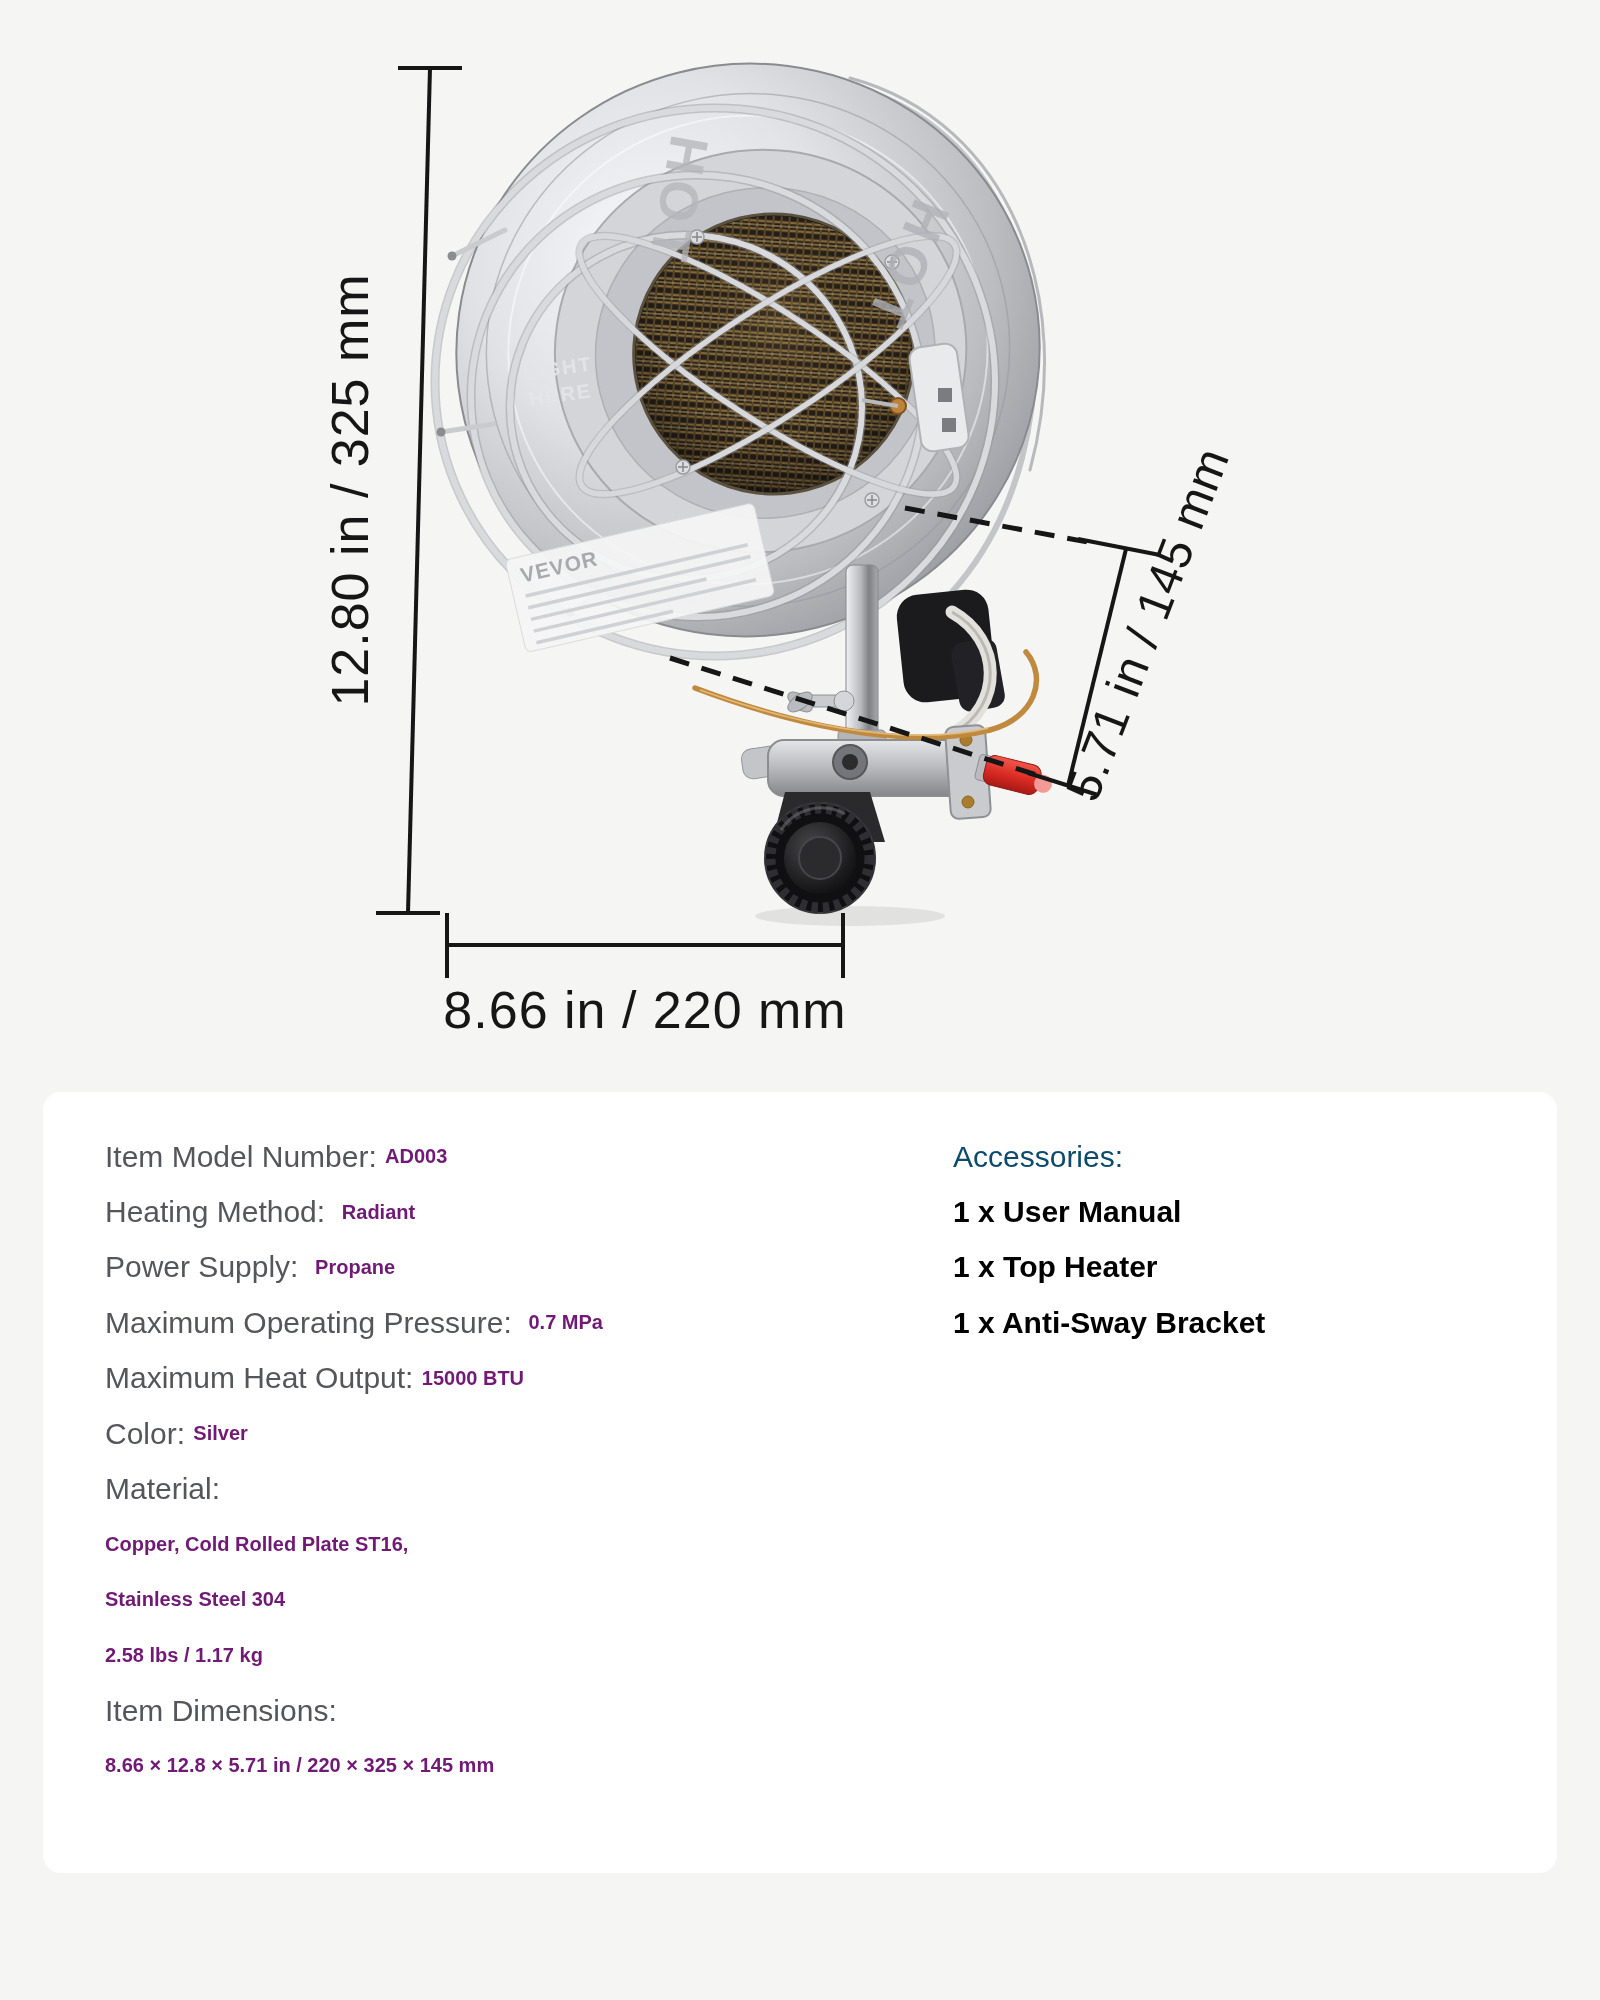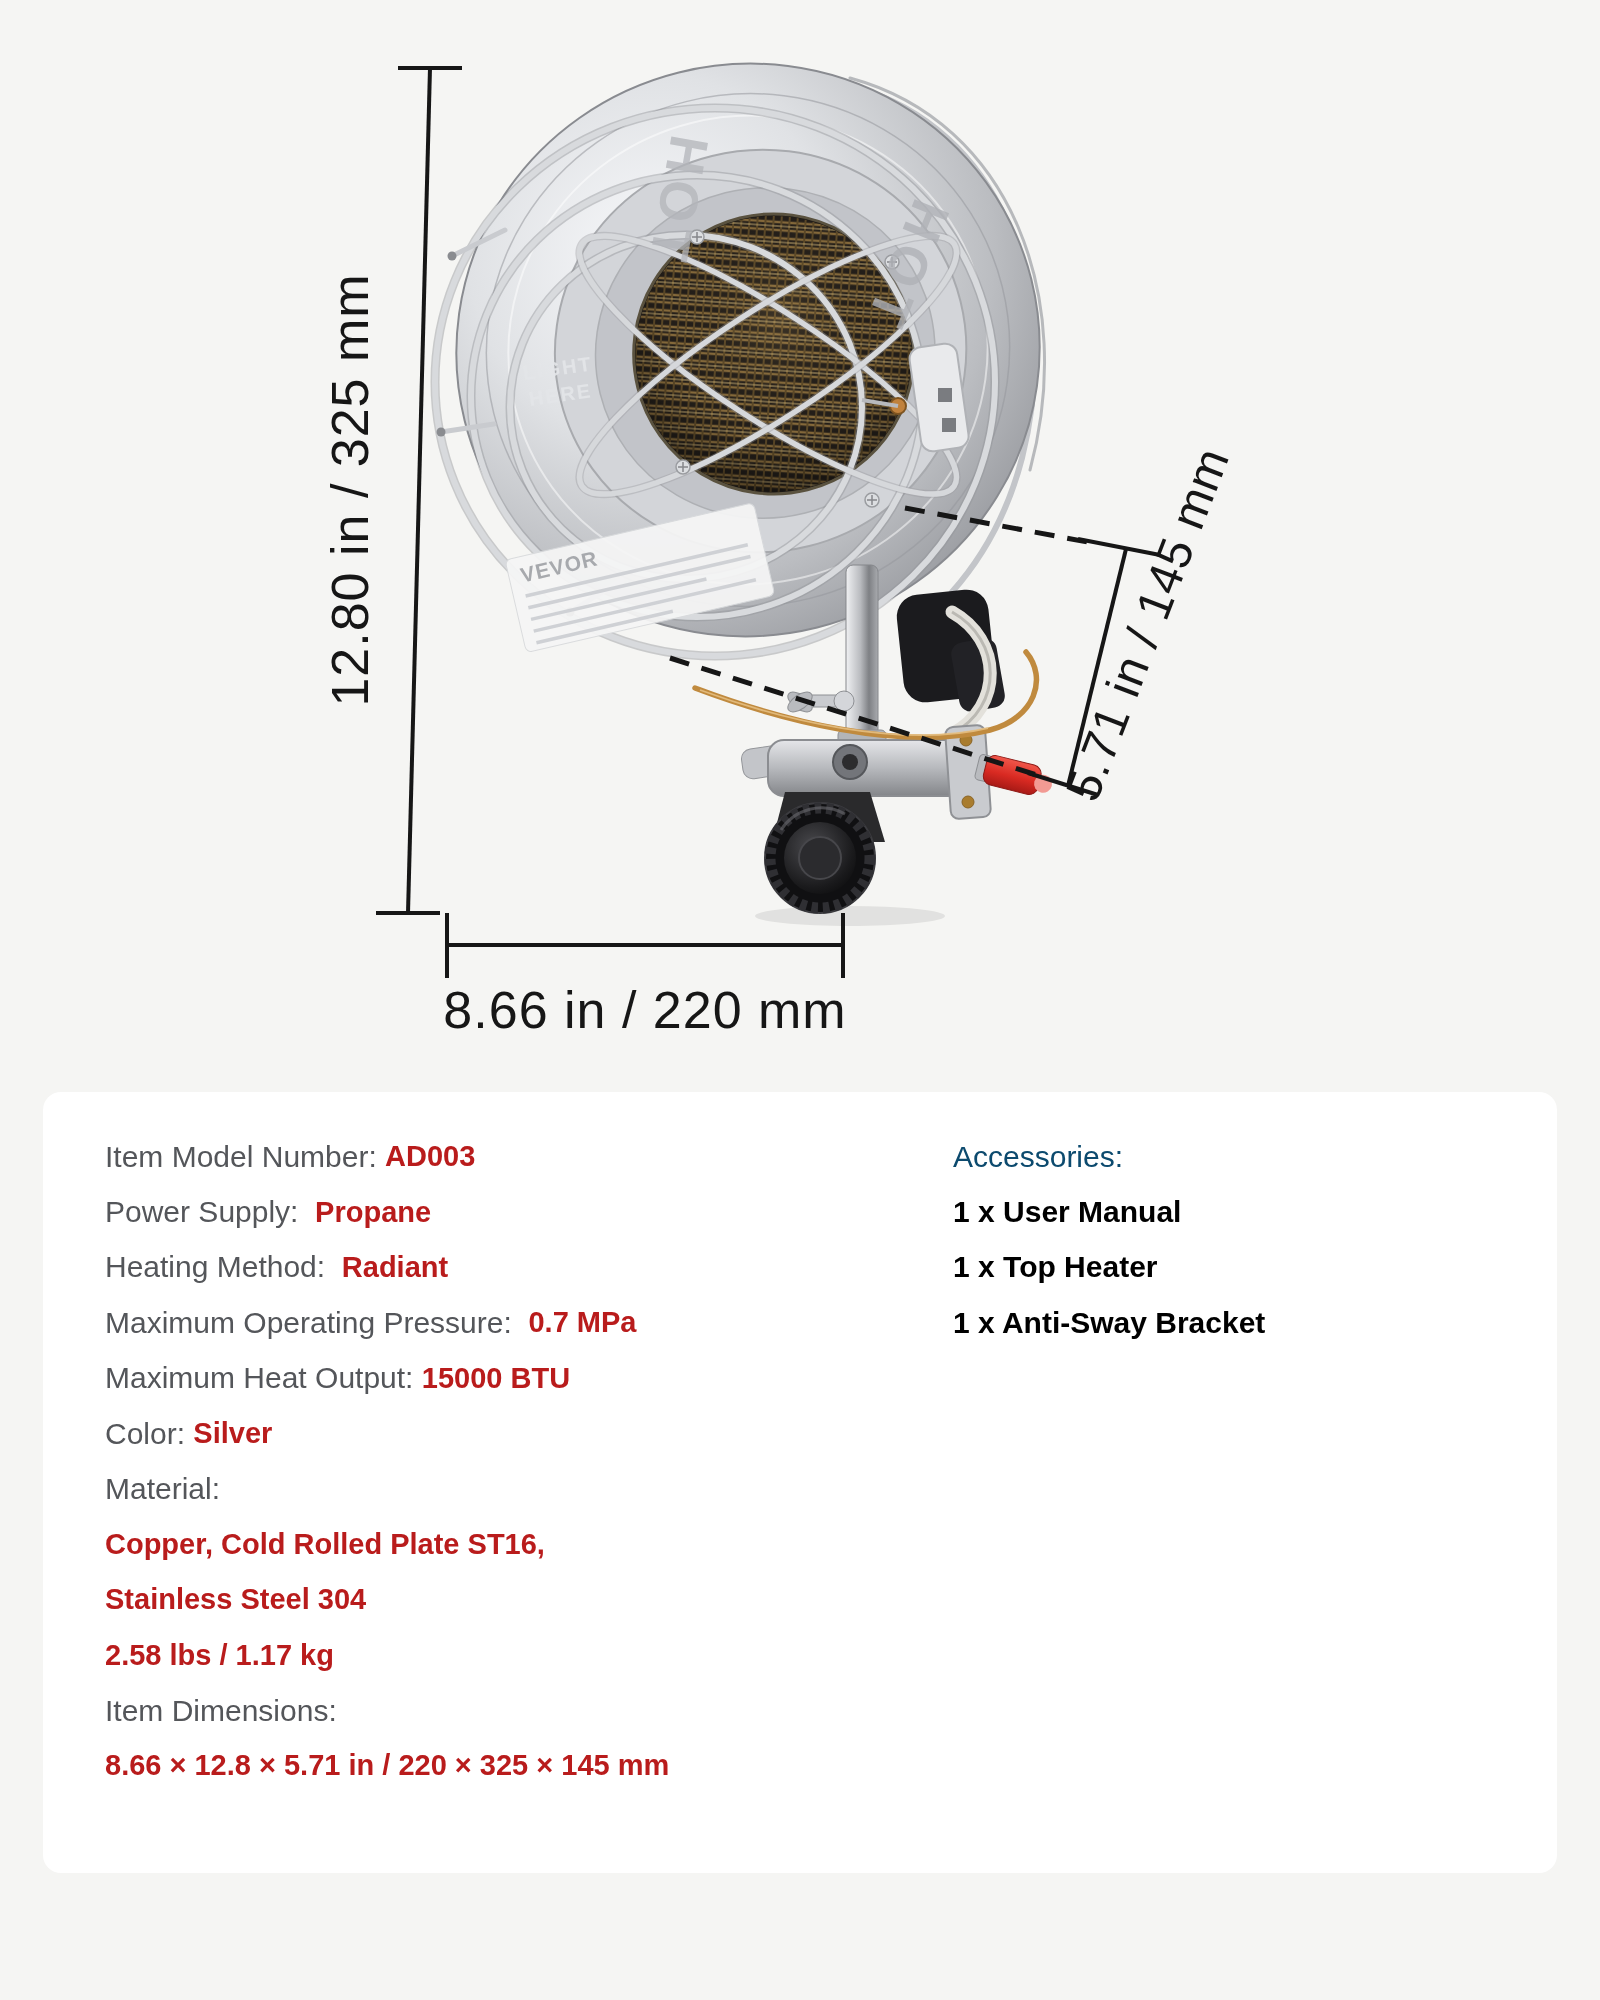--- a/index.html
+++ b/index.html
@@ -11,21 +11,21 @@
   .dim-label{fill:#161616;font-weight:500;letter-spacing:1px;}
   .spec-card{
     position:absolute;left:43px;top:1092px;width:1514px;height:781px;
     background:#ffffff;border-radius:18px;
   }
   .col{position:absolute;top:37px;}
   .col-left{left:62px;width:820px;}
   .col-right{left:910px;width:560px;}
   .spec-row{height:55.4px;display:flex;align-items:center;white-space:pre;}
   .spec-label{color:#54565A;font-size:30px;}
-  .spec-value{color:#b91c1c;font-size:29px;font-weight:bold;}
+  .spec-value{color:#701a75;font-size:20px;font-weight:bold;}
   .acc-title{color:#0c4a6e;font-size:30px;}
   .acc-item{color:#000000;font-size:30px;font-weight:bold;}
 </style>
 </head>
 <body>
 
 <div class="stage">
 
   <svg class="illustration" viewBox="0 0 1600 1080" aria-hidden="true">
     <defs>
@@ -223,24 +223,24 @@
     </g>
   </svg>
 
   <div class="spec-card">
 
     <div class="col col-left">
       <div class="spec-row">
         <span class="spec-label">Item Model Number: </span><span class="spec-value">AD003</span>
       </div>
       <div class="spec-row">
+        <span class="spec-label">Heating Method:  </span><span class="spec-value">Radiant</span>
+      </div>
+      <div class="spec-row">
         <span class="spec-label">Power Supply:  </span><span class="spec-value">Propane</span>
-      </div>
-      <div class="spec-row">
-        <span class="spec-label">Heating Method:  </span><span class="spec-value">Radiant</span>
       </div>
       <div class="spec-row">
         <span class="spec-label">Maximum Operating Pressure:  </span><span class="spec-value">0.7 MPa</span>
       </div>
       <div class="spec-row">
         <span class="spec-label">Maximum Heat Output: </span><span class="spec-value">15000 BTU</span>
       </div>
       <div class="spec-row">
         <span class="spec-label">Color: </span><span class="spec-value">Silver</span>
       </div>

